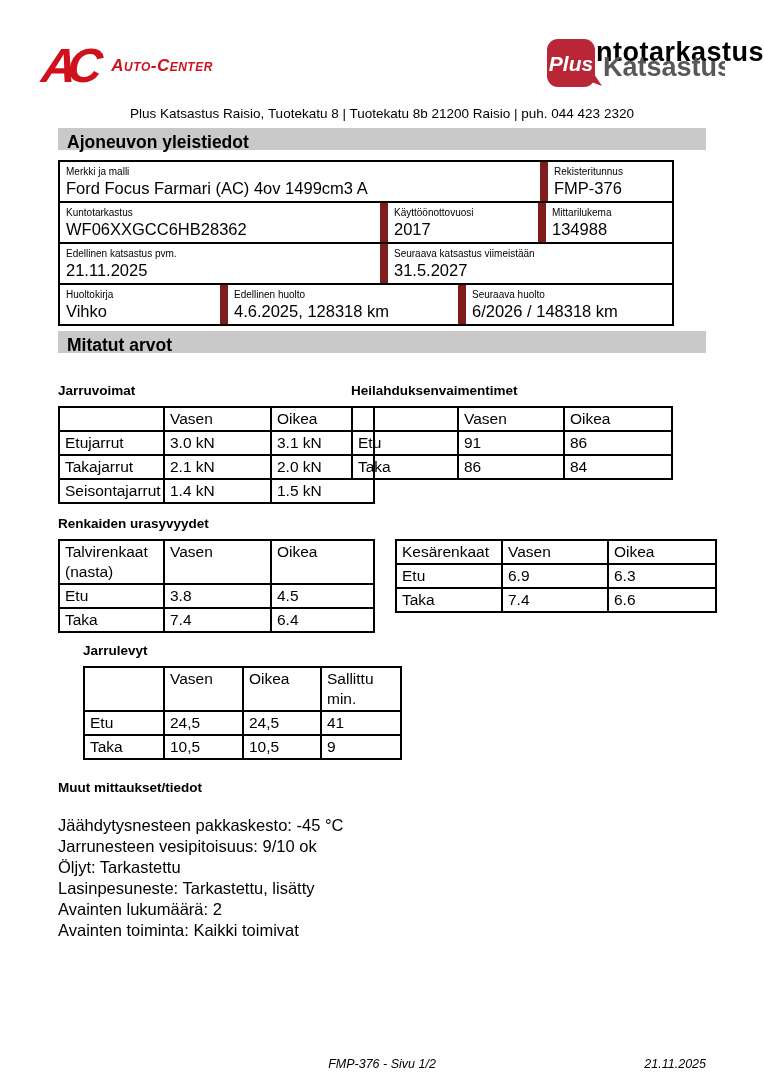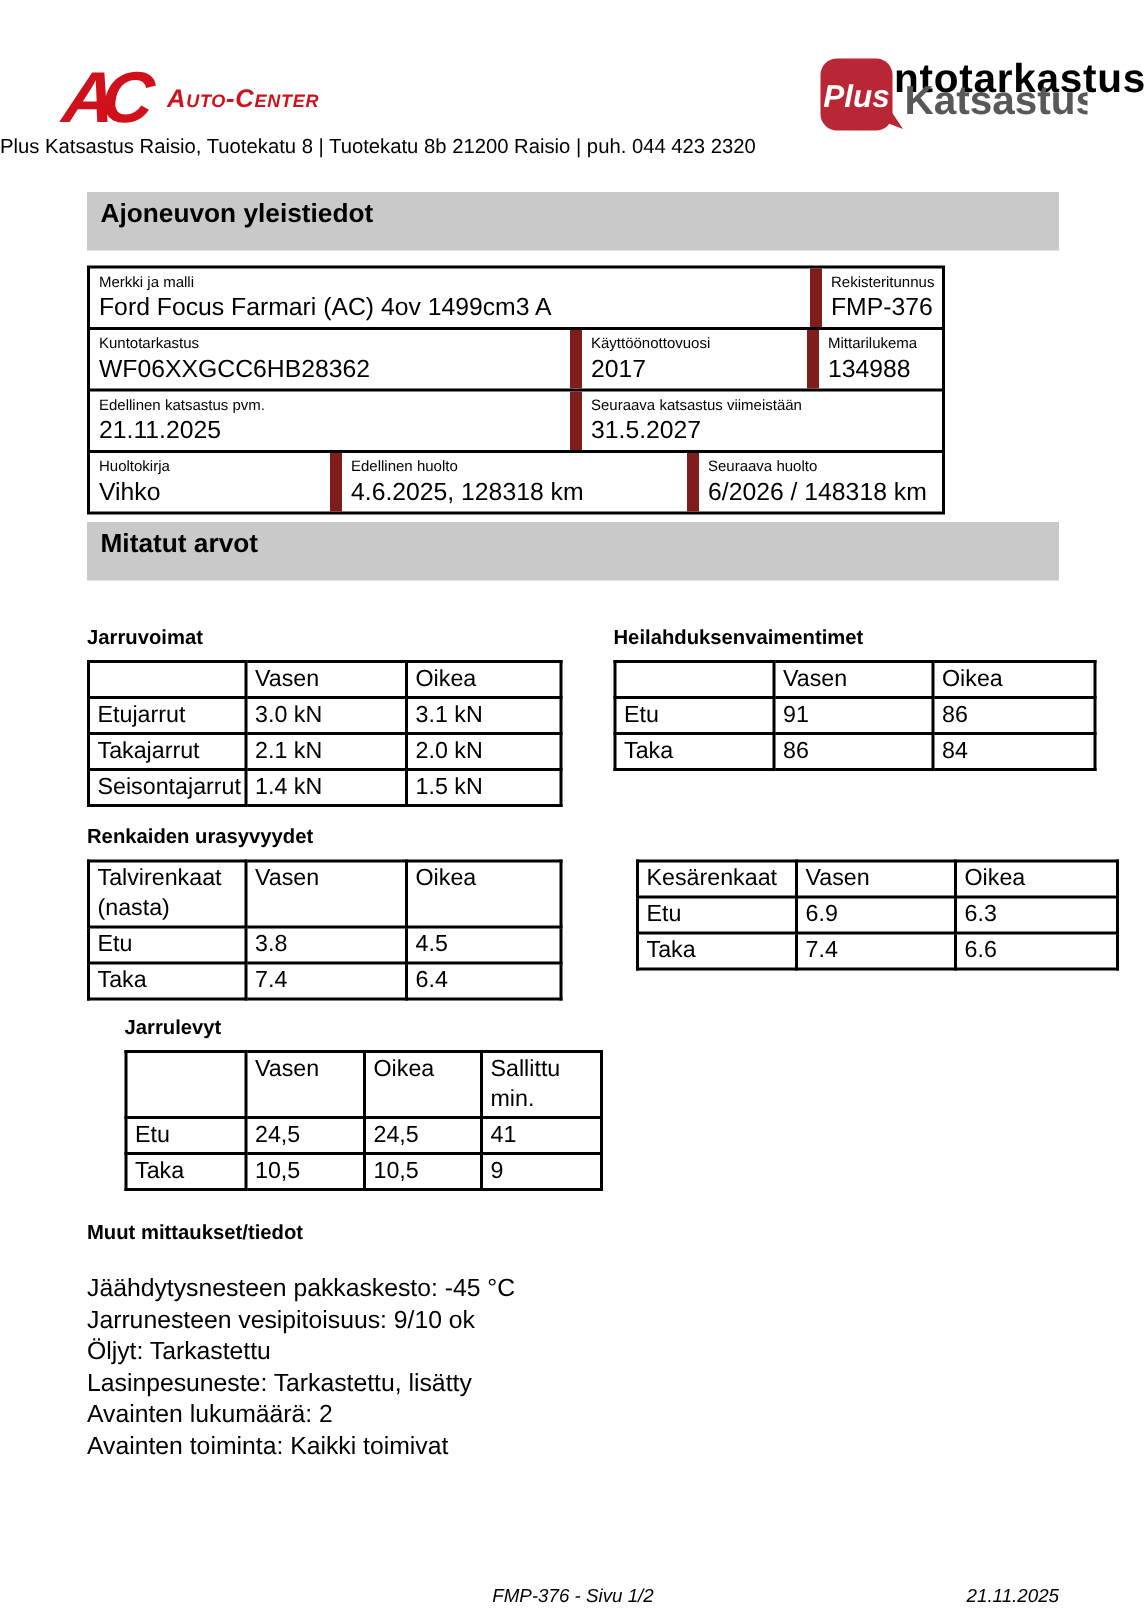--- a/index.html
+++ b/index.html
@@ -21,48 +21,48 @@
     font-style:italic; font-weight:800; font-size:17px; color:#d0111b;
     font-variant:small-caps; letter-spacing:0.5px; margin-left:6px;
   }
   .doc-title {
     position:absolute; left:0; right:0; top:37px; text-align:right;
     font-size:27px; font-weight:bold; letter-spacing:0.5px;
   }
   .plus-logo { position:absolute; left:545px; top:36px; }
   .plus-logo text { font-family:"Liberation Sans", sans-serif; }
   .address {
-    position:absolute; left:0; right:0; top:90px; 
+    position:absolute; left:0; right:0; top:106px; text-align:center;
     font-size:13.5px; color:#000;
   }
 
   
   .content { position:absolute; left:58px; top:128px; width:648px; }
   .section-bar {
-    background:#c9c9c9; height:39px; padding:4px 9px;
+    background:#c9c9c9; height:22px; padding:4px 9px;
     font-size:17.5px; font-weight:bold;
   }
 
   
-  .vtable { border:2px solid #000; margin-top:10px; width:572px; }
+  .vtable { border:2px solid #000; margin-top:10px; width:616px; }
   .vrow { display:grid; }
   .vrow + .vrow { border-top:2px solid #000; }
   .vcell { padding:3px 6px 2px 6px; min-height:36px; }
   .vcell + .vcell { border-left:8px solid #7f1d1d; }
   .vlabel { font-size:10px; line-height:13px; }
   .vvalue { font-size:16.5px; line-height:21px; white-space:nowrap; }
 
   .bar-measured { margin-top:5px; }
 
   
   .mrow { display:flex; }
   .mrow-a { margin-top:30px; }
   .mrow-b { margin-top:12px;gap:44px; }
   .mrow-c { margin-top:10px;padding-left:25px; }
-  .mcol-left  { width:351px; }
+  .mcol-left  { width:293px; }
   .mcol-right { width:282px; }
   .tbl-label { font-size:13.5px; font-weight:bold; line-height:16px; margin-bottom:7px; }
   .tbl-label-spacer { height:23px; }
   table.mtable { border-collapse:collapse; table-layout:fixed; }
   table.mtable td {
     border:2px solid #000; font-size:15.5px; line-height:20px;
     padding:1px 5px; vertical-align:top; overflow:hidden; white-space:normal;
   }
   .w315 { width:315px; }
   .w320 { width:320px; }

